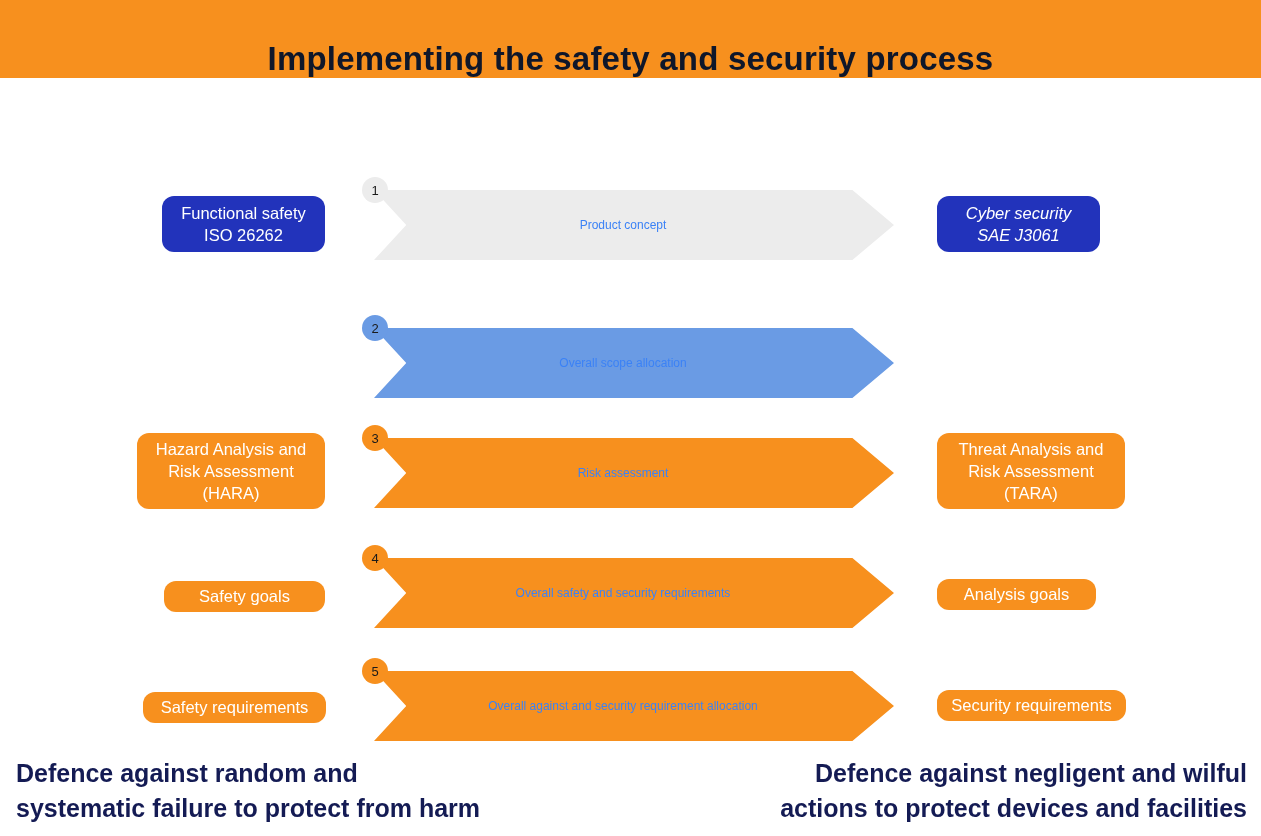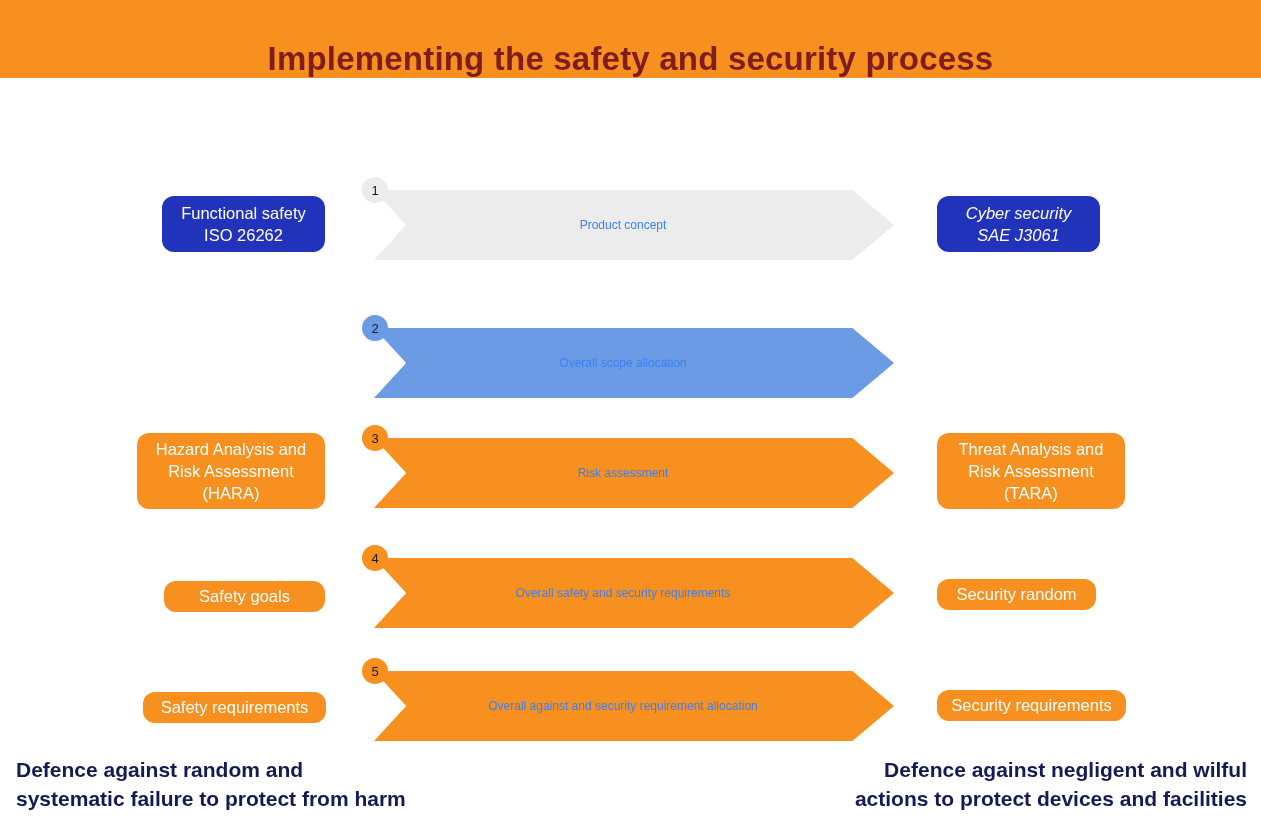--- a/index.html
+++ b/index.html
@@ -21,21 +21,21 @@
     left: 0;
     top: 0;
     width: 1261px;
     height: 78px;
     background: #F7901E;
     display: flex;
     align-items: center;
     justify-content: center;
   }
   .title-text {
-    color: #7f1d1d;
+    color: #0f172a;
     font-size: 33px;
     font-weight: bold;
     letter-spacing: 0.2px;
     white-space: nowrap;
     margin-top: 39px;
   }
 
   
   .canvas {
     position: absolute;
@@ -114,21 +114,21 @@
   .footer {
     position: absolute;
     top: 744px;
     left: 0;
     width: 1261px;
     height: 92px;
   }
   .caption {
     position: absolute;
     color: #141B54;
-    font-size: 21px;
+    font-size: 25px;
     font-weight: bold;
     line-height: 1.38;
     white-space: pre-line;
   }
   .caption-left {
     left: 16px;
     top: 12px;
     text-align: left;
   }
   .caption-right {
@@ -186,21 +186,21 @@
 
   <div class="row" style="top:392px;height:100px;">
     <div class="pill pill-orange" style="left:164px;top:111px;width:161px;height:31px;">Safety goals</div>
 
     <div class="chevron-wrap" style="left:374px;top:88px;width:520px;height:70px;">
       <div class="chevron" style="background:#F7901E;"></div>
       <div class="chevron-label">Overall safety and security requirements</div>
       <div class="badge" style="background:#F7901E;">4</div>
     </div>
 
-    <div class="pill pill-orange" style="left:937px;top:109px;width:159px;height:31px;">Security  random</div>
+    <div class="pill pill-orange" style="left:937px;top:109px;width:159px;height:31px;">Analysis  goals</div>
   </div>
 
   <div class="row" style="top:505px;height:100px;">
     <div class="pill pill-orange" style="left:143px;top:109px;width:183px;height:31px;">Safety requirements</div>
 
     <div class="chevron-wrap" style="left:374px;top:88px;width:520px;height:70px;">
       <div class="chevron" style="background:#F7901E;"></div>
       <div class="chevron-label">Overall against and security requirement allocation</div>
       <div class="badge" style="background:#F7901E;">5</div>
     </div>

